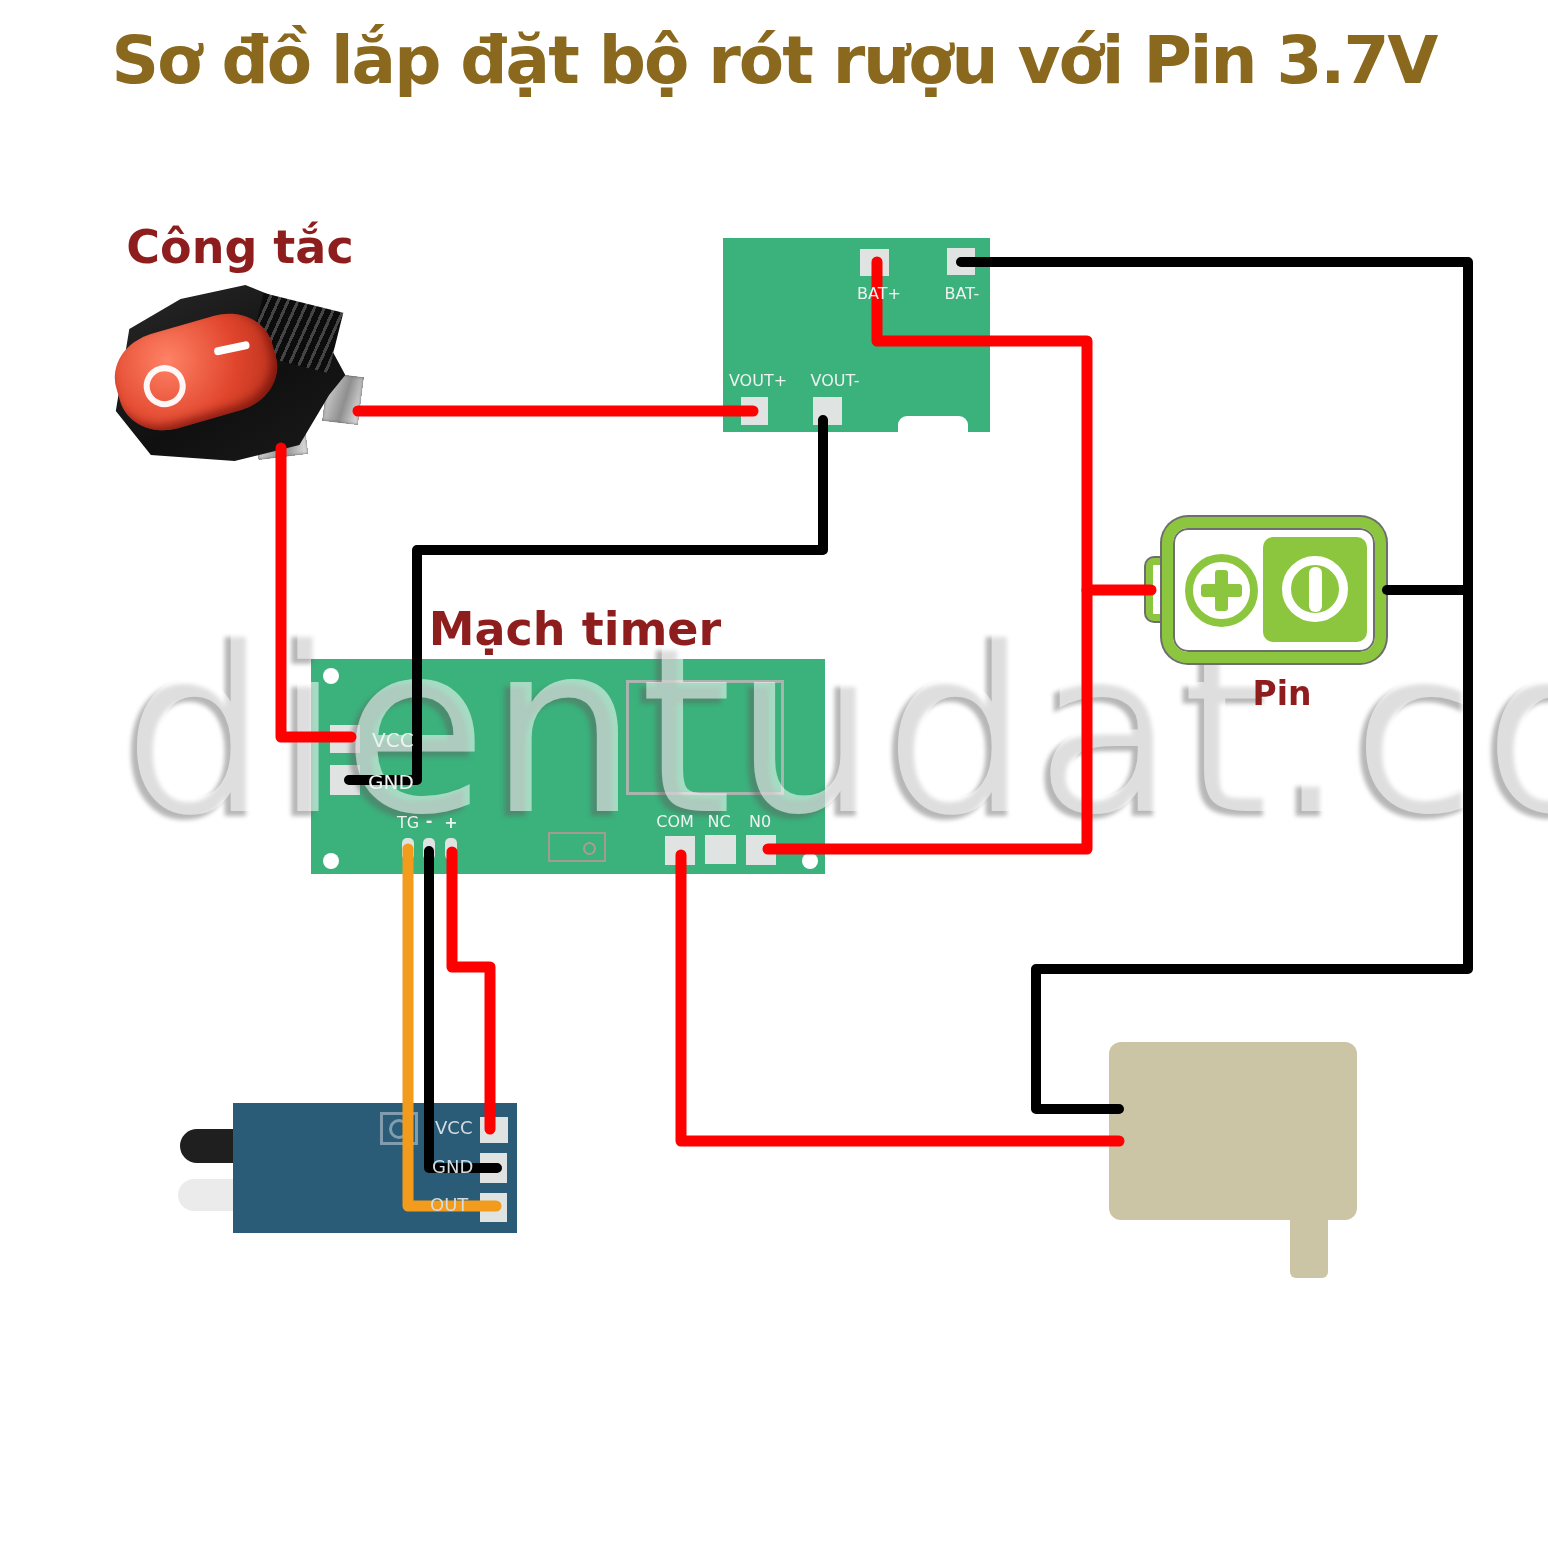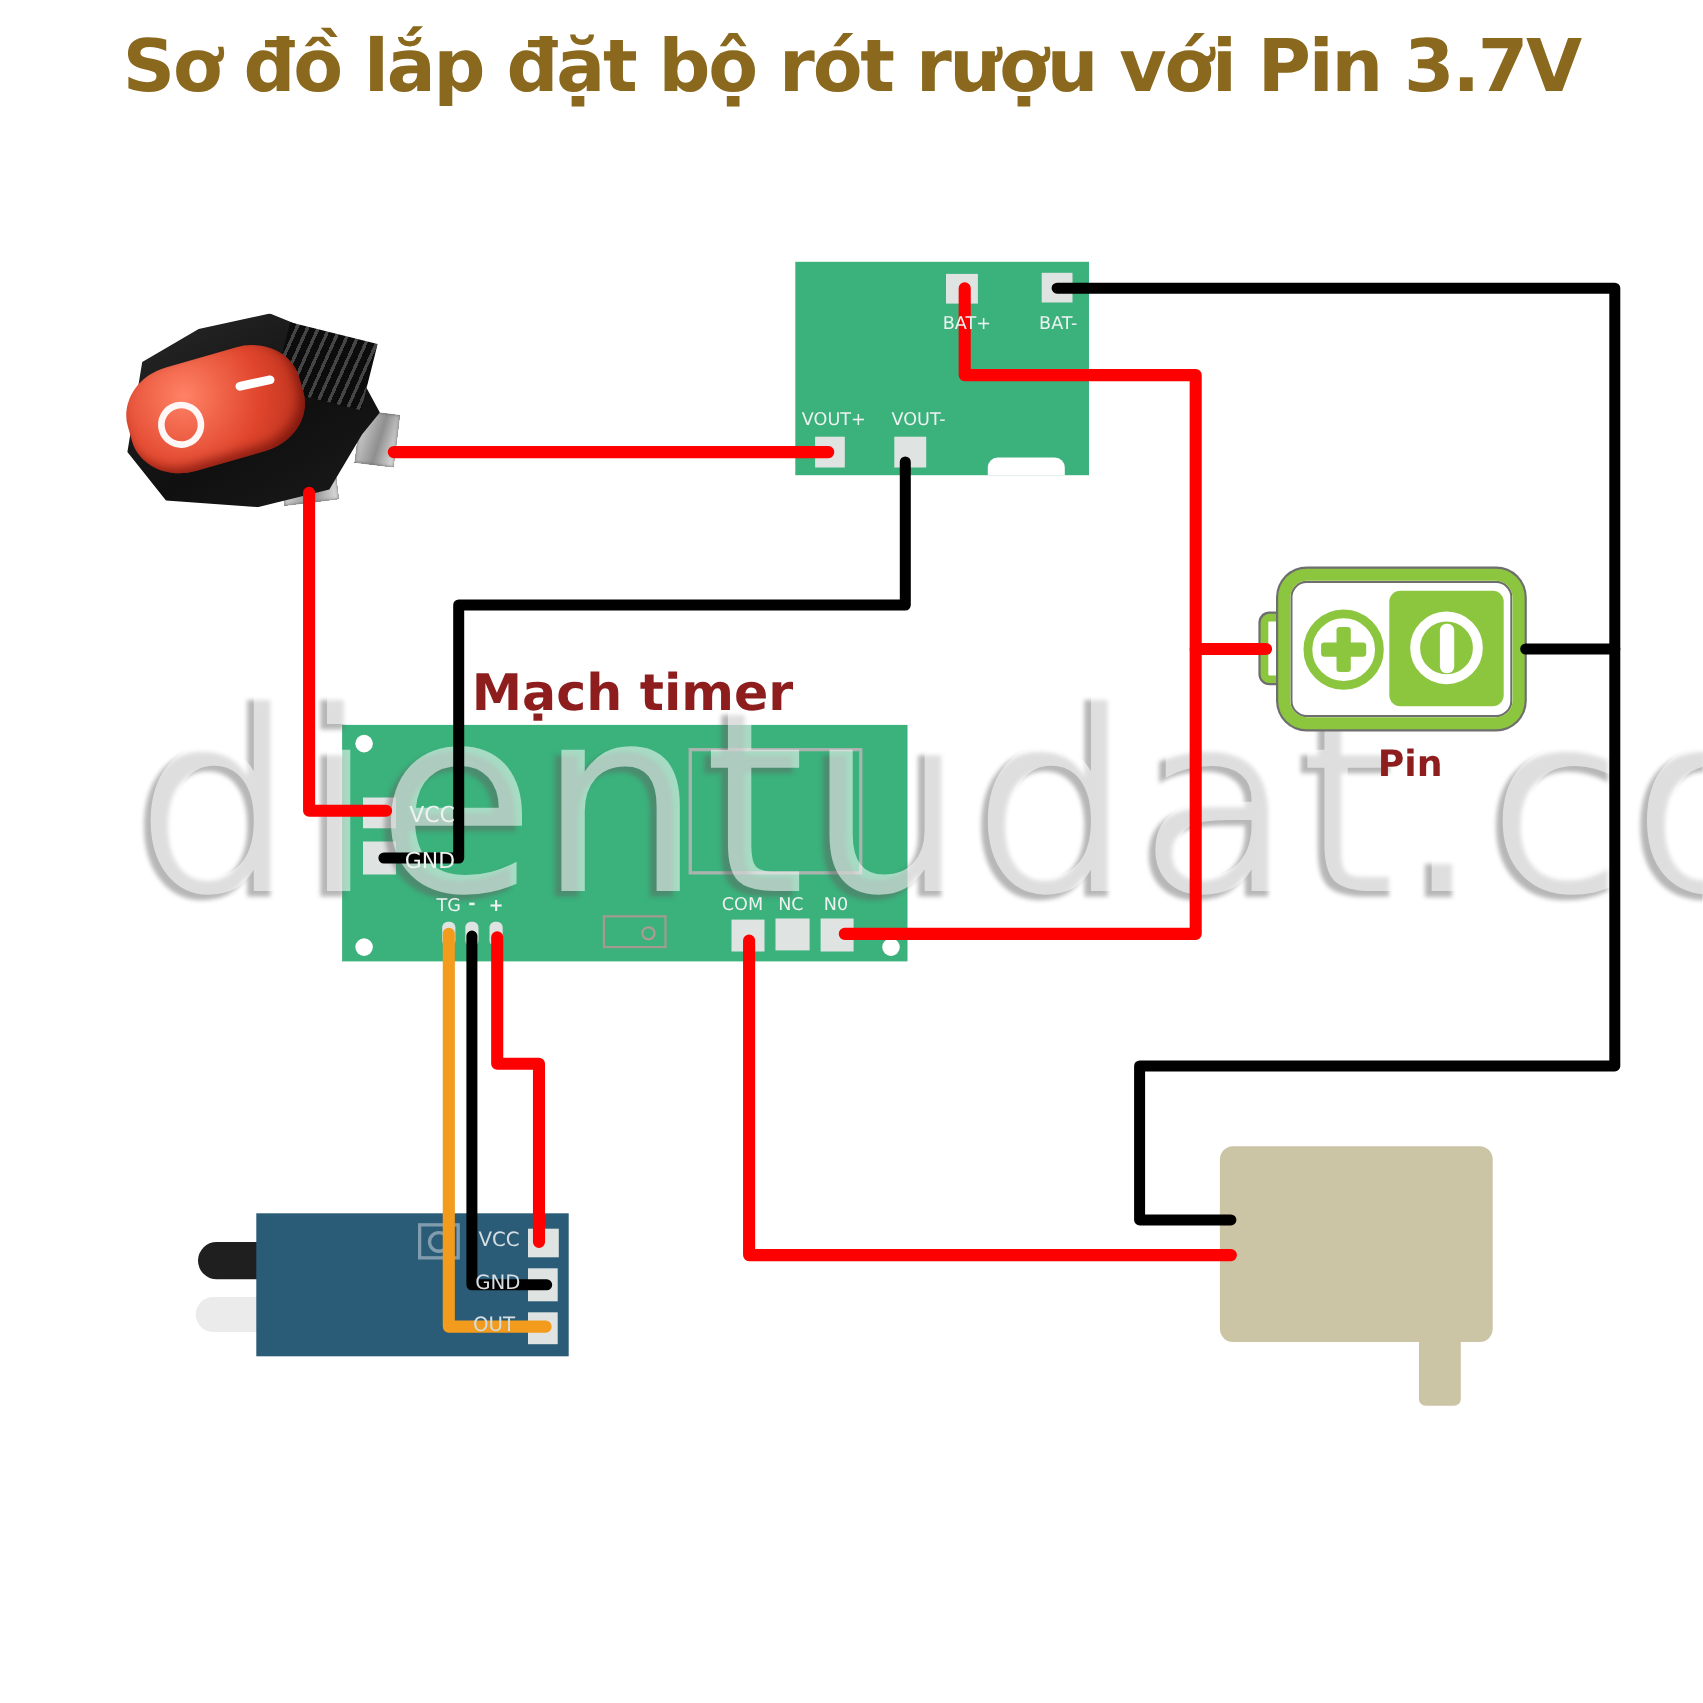--- a/index.html
+++ b/index.html
@@ -93,20 +93,21 @@
 </style>
 </head>
 <body>
 
 <div class="canvas">
 
   <div class="title">Sơ đồ lắp đặt bộ rót rượu với Pin 3.7V</div>
 
   <div class="watermark">dientudat.com</div>
 
+  <div class="comp-label" style="left:240px; top:220px;">Công tắc</div>
   <div class="comp-label" style="left:575px; top:602px;">Mạch timer</div>
   <div class="comp-label" style="left:1282px; top:674px; font-size:33px;text-align:center;">Pin</div>
 
   <div class="board" style="left:723px; top:238px; width:267px; height:194px;">
     <div class="pad" style="left:137px; top:11px; width:29px; height:27px;"></div>
     <div class="pad" style="left:224px; top:10px; width:28px; height:27px;"></div>
     <div class="pad" style="left:18px; top:159px; width:27px; height:28px;"></div>
     <div class="pad" style="left:90px; top:159px; width:29px; height:28px;"></div>
     <div class="notch" style="left:175px; top:178px; width:70px; height:16px;"></div>
   </div>

